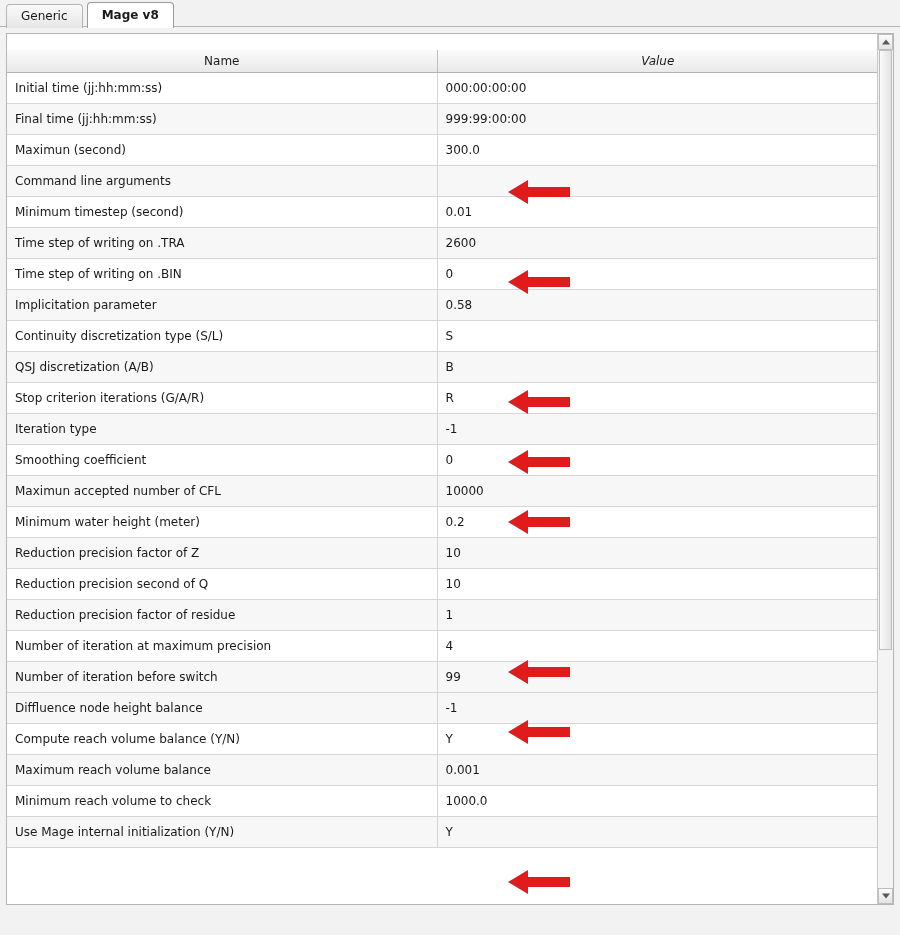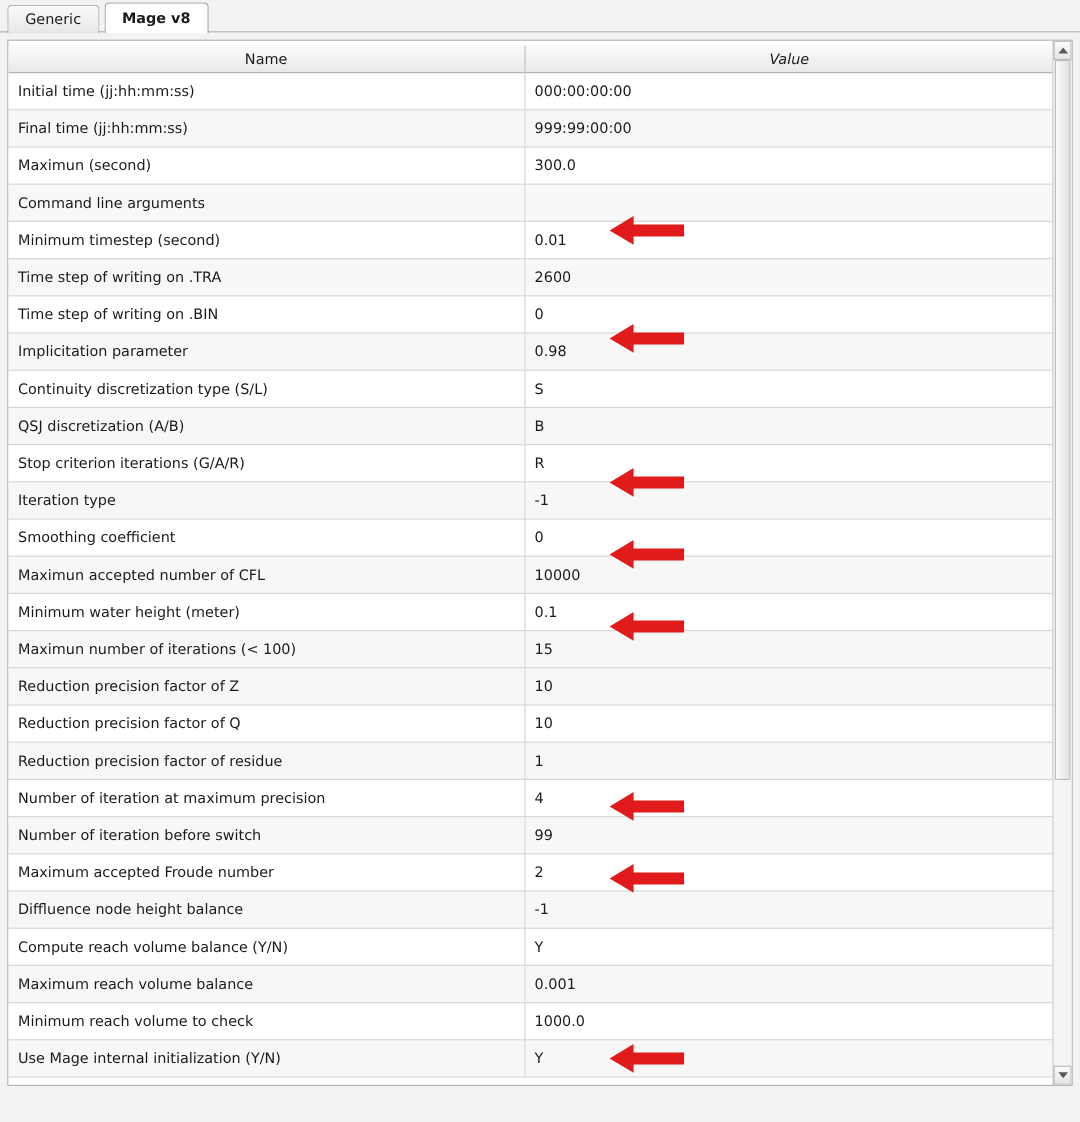--- a/index.html
+++ b/index.html
@@ -59,21 +59,21 @@
     top: 33px;
     width: 888px;
     height: 872px;
     background: #ffffff;
     border: 1px solid #b4b4b4;
     box-sizing: border-box;
     overflow: hidden;
   }
   .tablewrap {
     position: absolute;
-    left: 0; top: 4px;
+    left: 0; top: 16px;
     width: 871px;
     height: 100%;
     overflow: hidden;
   }
   table.grid {
     border-collapse: collapse;
     width: 871px;
     table-layout: fixed;
   }
   table.grid th {
@@ -231,21 +231,21 @@
             <tr class="alt">
               <td>Time step of writing on .TRA</td>
               <td>2600</td>
             </tr>
             <tr>
               <td>Time step of writing on .BIN</td>
               <td>0</td>
             </tr>
             <tr class="alt">
               <td>Implicitation parameter</td>
-              <td>0.98</td>
+              <td>0.58</td>
             </tr>
             <tr>
               <td>Continuity discretization type (S/L)</td>
               <td>S</td>
             </tr>
             <tr class="alt">
               <td>QSJ discretization (A/B)</td>
               <td>B</td>
             </tr>
             <tr>
@@ -259,49 +259,41 @@
             <tr>
               <td>Smoothing coefficient</td>
               <td>0</td>
             </tr>
             <tr class="alt">
               <td>Maximun accepted number of CFL</td>
               <td>10000</td>
             </tr>
             <tr>
               <td>Minimum water height (meter)</td>
-              <td>0.1</td>
-            </tr>
-            <tr class="alt">
-              <td>Maximun number of iterations (&lt; 100)</td>
-              <td>15</td>
+              <td>0.2</td>
             </tr>
             <tr class="alt">
               <td>Reduction precision factor of Z</td>
               <td>10</td>
             </tr>
             <tr>
-              <td>Reduction precision factor of Q</td>
+              <td>Reduction precision second of Q</td>
               <td>10</td>
             </tr>
             <tr class="alt">
               <td>Reduction precision factor of residue</td>
               <td>1</td>
             </tr>
             <tr>
               <td>Number of iteration at maximum precision</td>
               <td>4</td>
             </tr>
             <tr class="alt">
               <td>Number of iteration before switch</td>
               <td>99</td>
-            </tr>
-            <tr>
-              <td>Maximum accepted Froude number</td>
-              <td>2</td>
             </tr>
             <tr class="alt">
               <td>Diffluence node height balance</td>
               <td>-1</td>
             </tr>
             <tr>
               <td>Compute reach volume balance (Y/N)</td>
               <td>Y</td>
             </tr>
             <tr class="alt">

